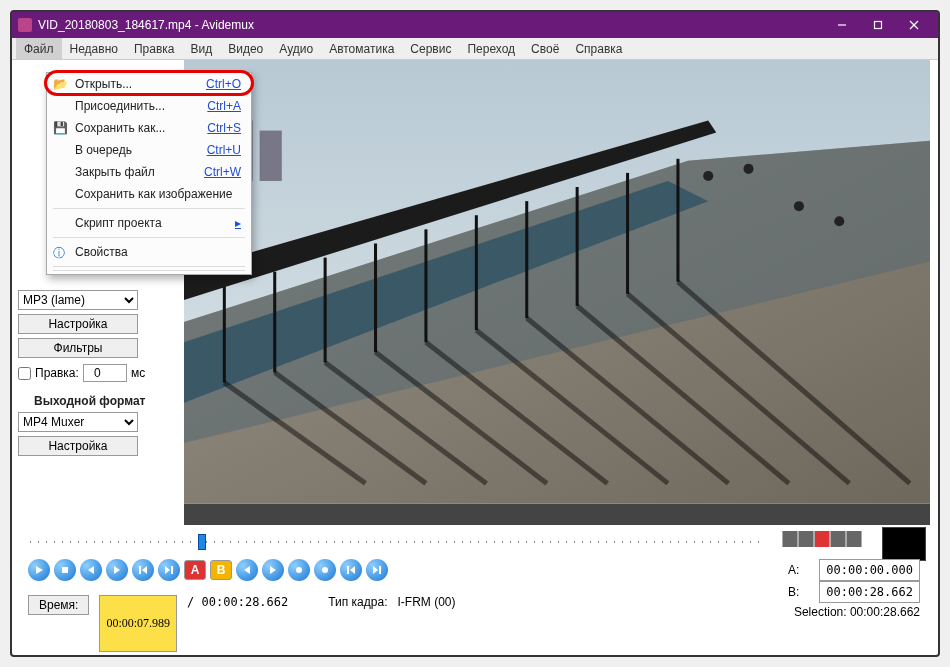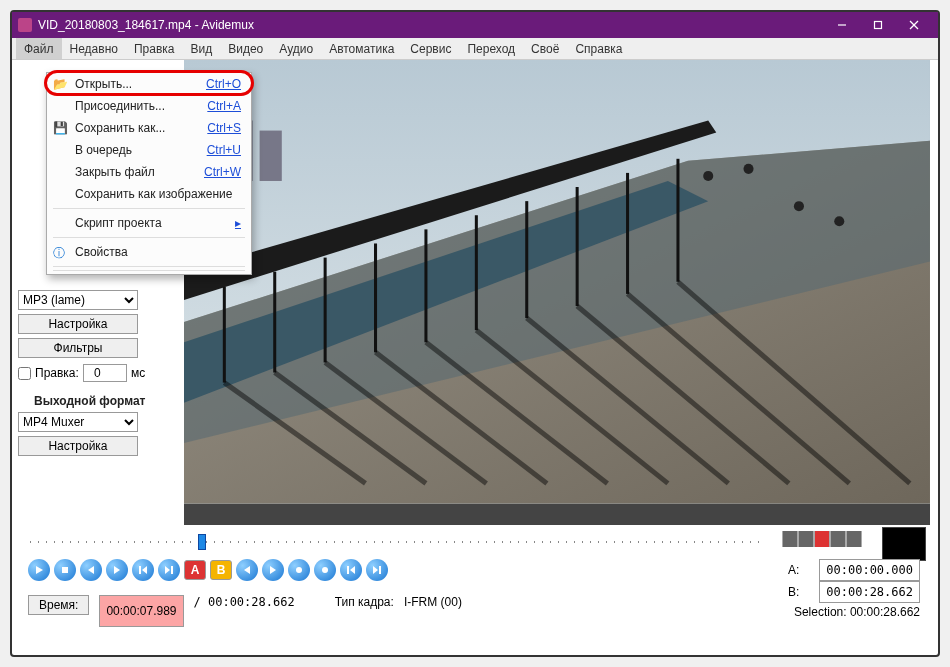--- a/index.html
+++ b/index.html
@@ -51,21 +51,21 @@
 .tbtn svg{width:10px;height:10px;fill:#fff;}
 .tbtn.square{ border-radius:3px; background:#fff; border:1px solid #999; width:22px; height:20px;}
 .tbtn.redA{ background:#d33;}
 .tbtn.ylwB{ background:#f5b400;}
 
 .ab-row{ position:absolute; right:12px; top:28px; font-size:11px; text-align:right; line-height:18px;}
 .ab-row .tc{ display:inline-block; border:1px solid #999; background:#fff; padding:1px 6px; font-family:monospace; margin-left:20px;}
 
 .status-row{ display:flex; align-items:flex-start; gap:10px; padding:4px 10px; margin-top:4px;}
 .status-row .btn-small{width:auto; padding:0 10px; display:inline-block; margin:0;}
-.status-row .tc{ border:1px solid #999; background:#fca5a5; padding:8px 6px; font-family:Liberation Sans, sans-serif;}
+.status-row .tc{ border:1px solid #999; background:#fde047; padding:20px 6px; font-family:Liberation Serif, serif;}
 .status-row .dur{ font-family:monospace;}
 </style>
 </head>
 <body>
 
 <div class="outer-border">
 
   <div class="titlebar">
     <div class="app-icon"></div>
     <div class="title-text">VID_20180803_184617.mp4 - Avidemux</div>

